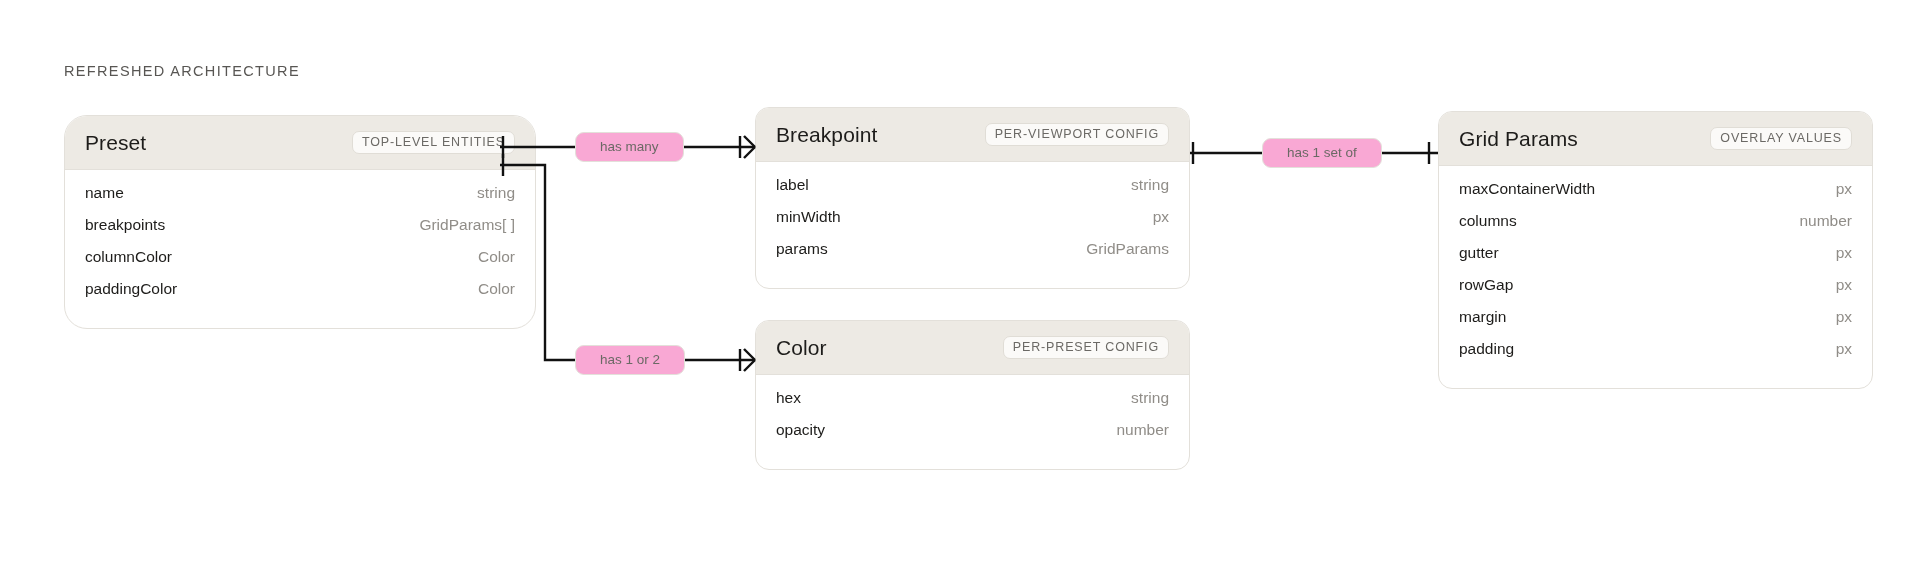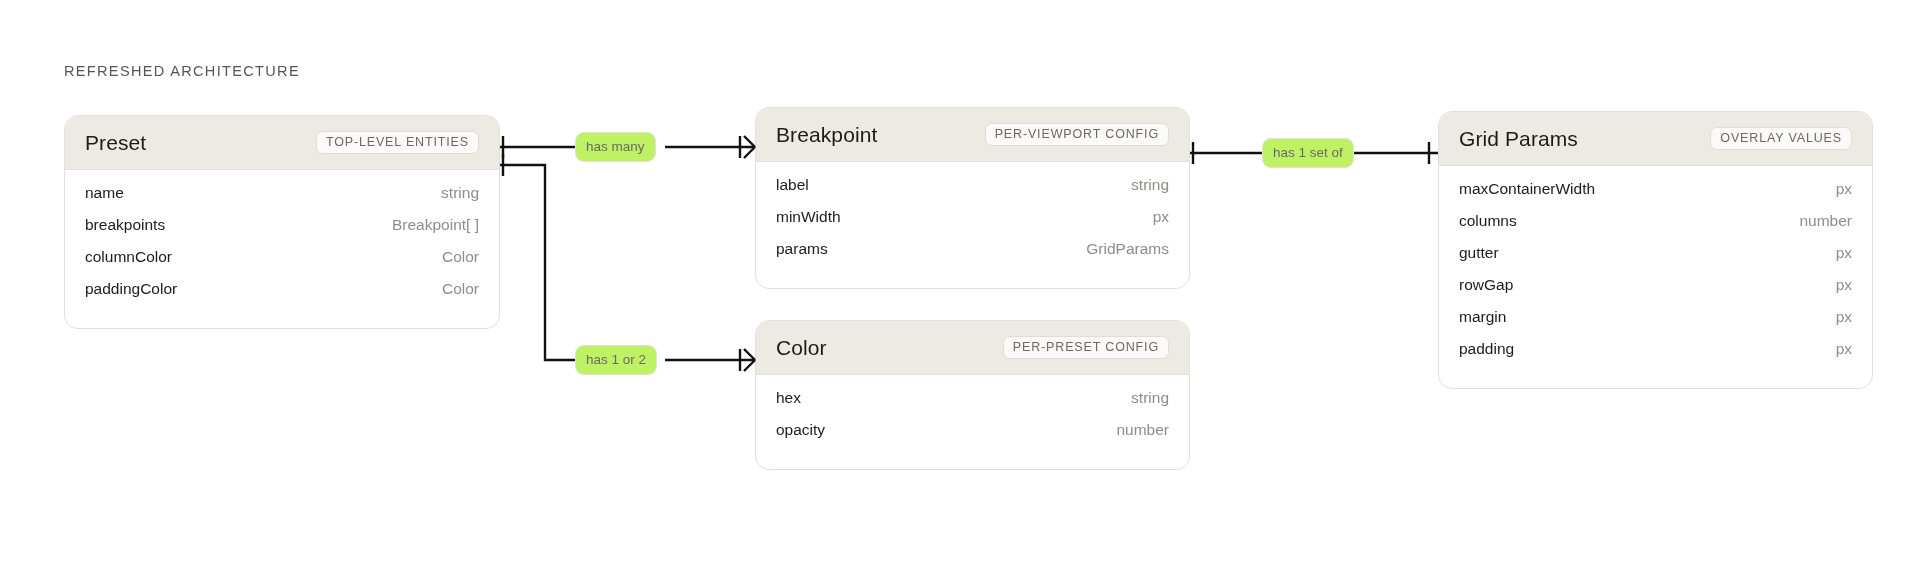--- a/index.html
+++ b/index.html
@@ -74,26 +74,26 @@
     color:#1d1c1a;
   }
   .row .ftype{
     font-size:15.5px;
     color:#908d88;
   }
 
   
   .pill{
     position:absolute;
-    background:#bef264;
+    background:#f9a8d4;
     border:1px solid #e3e0da;
     border-radius:9px;
     font-size:13.5px;
     color:#6b6965;
-    padding:7px 10px;
+    padding:7px 24px;
     white-space:nowrap;
     line-height:1;
     box-sizing:border-box;
     z-index:4;
   }
 
   svg.links{
     position:absolute;left:0;top:0;
     width:1920px;height:569px;
     pointer-events:none;
@@ -132,33 +132,33 @@
     <line x1="740" y1="349" x2="740" y2="371"></line>
     <polyline points="755,360 744,349"></polyline>
     <polyline points="755,360 744,371"></polyline>
     <line x1="665" y1="360" x2="755" y2="360"></line>
   </svg>
 
   <div class="pill" style="left:575px;top:132px;">has many</div>
   <div class="pill" style="left:1262px;top:138px;">has 1 set of</div>
   <div class="pill" style="left:575px;top:345px;">has 1 or 2</div>
 
-  <div class="card" style="left:64px;top:115px;width:436px;">
+  <div class="card" style="left:64px;top:115px;width:472px;border-radius:23px;">
     <div class="card-head">
       <span class="card-title">Preset</span>
       <span class="badge">TOP-LEVEL ENTITIES</span>
     </div>
     <div class="card-body">
       <div class="row">
         <span class="fname">name</span>
         <span class="ftype">string</span>
       </div>
       <div class="row">
         <span class="fname">breakpoints</span>
-        <span class="ftype">Breakpoint[ ]</span>
+        <span class="ftype">GridParams[ ]</span>
       </div>
       <div class="row">
         <span class="fname">columnColor</span>
         <span class="ftype">Color</span>
       </div>
       <div class="row">
         <span class="fname">paddingColor</span>
         <span class="ftype">Color</span>
       </div>
     </div>

